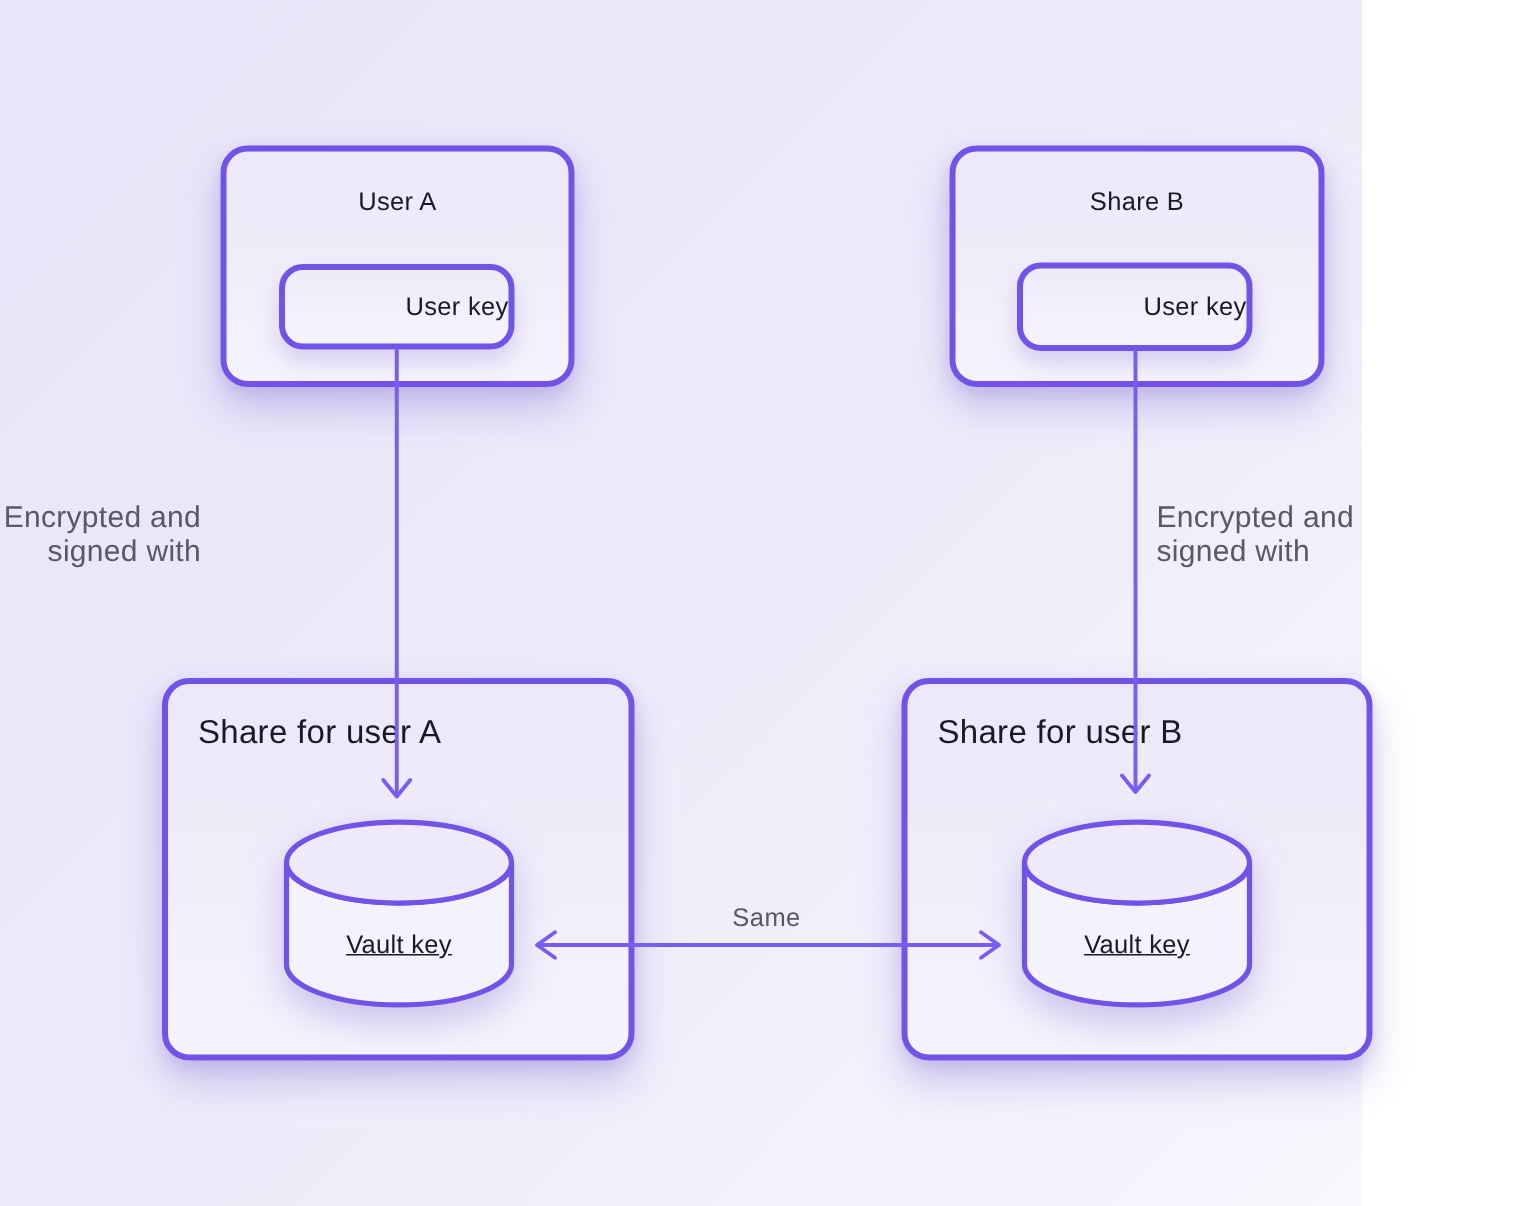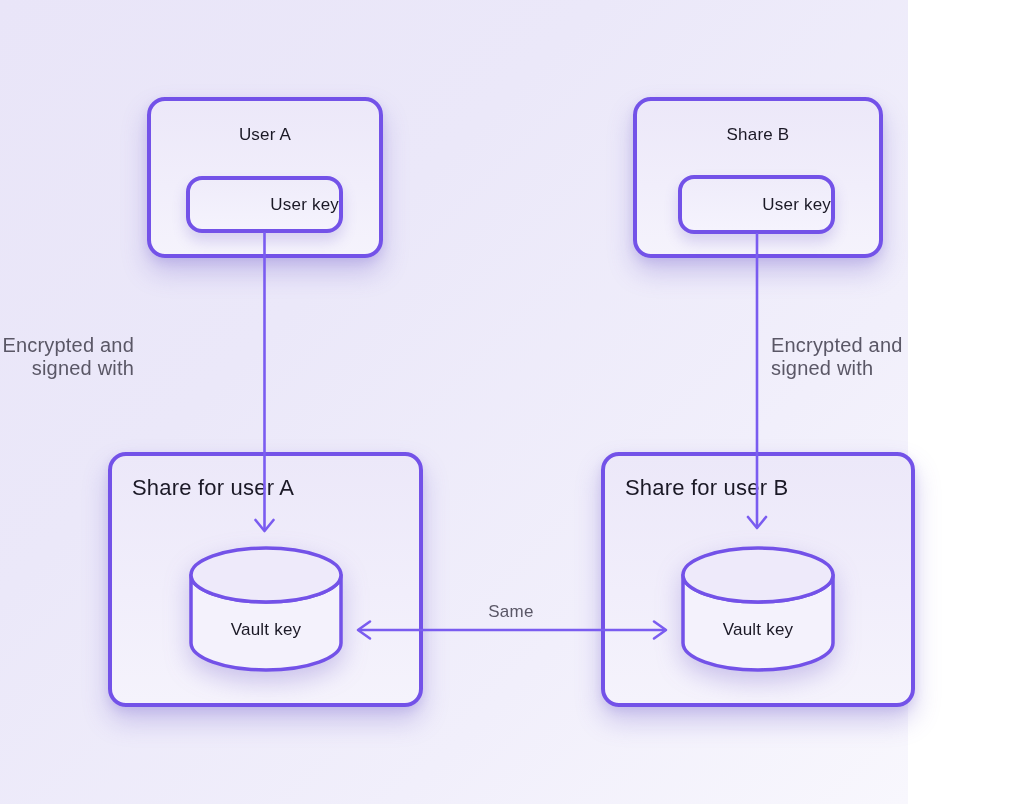--- a/index.html
+++ b/index.html
@@ -61,20 +61,21 @@
     filter: drop-shadow(0 10px 12px rgba(105, 82, 200, 0.30));
   }
   .cylinder-label {
     position: absolute;
     z-index: 3;
     width: 160px;
     text-align: center;
     font-size: 17px;
     color: #1b1926;
     letter-spacing: 0.2px;
+    text-decoration: underline;
   }
   .edge-label {
     position: absolute;
     font-size: 20px;
     line-height: 23px;
     color: #5a5766;
     z-index: 4;
     letter-spacing: 0.2px;
   }
   .edge-label-left { text-align: right; }

